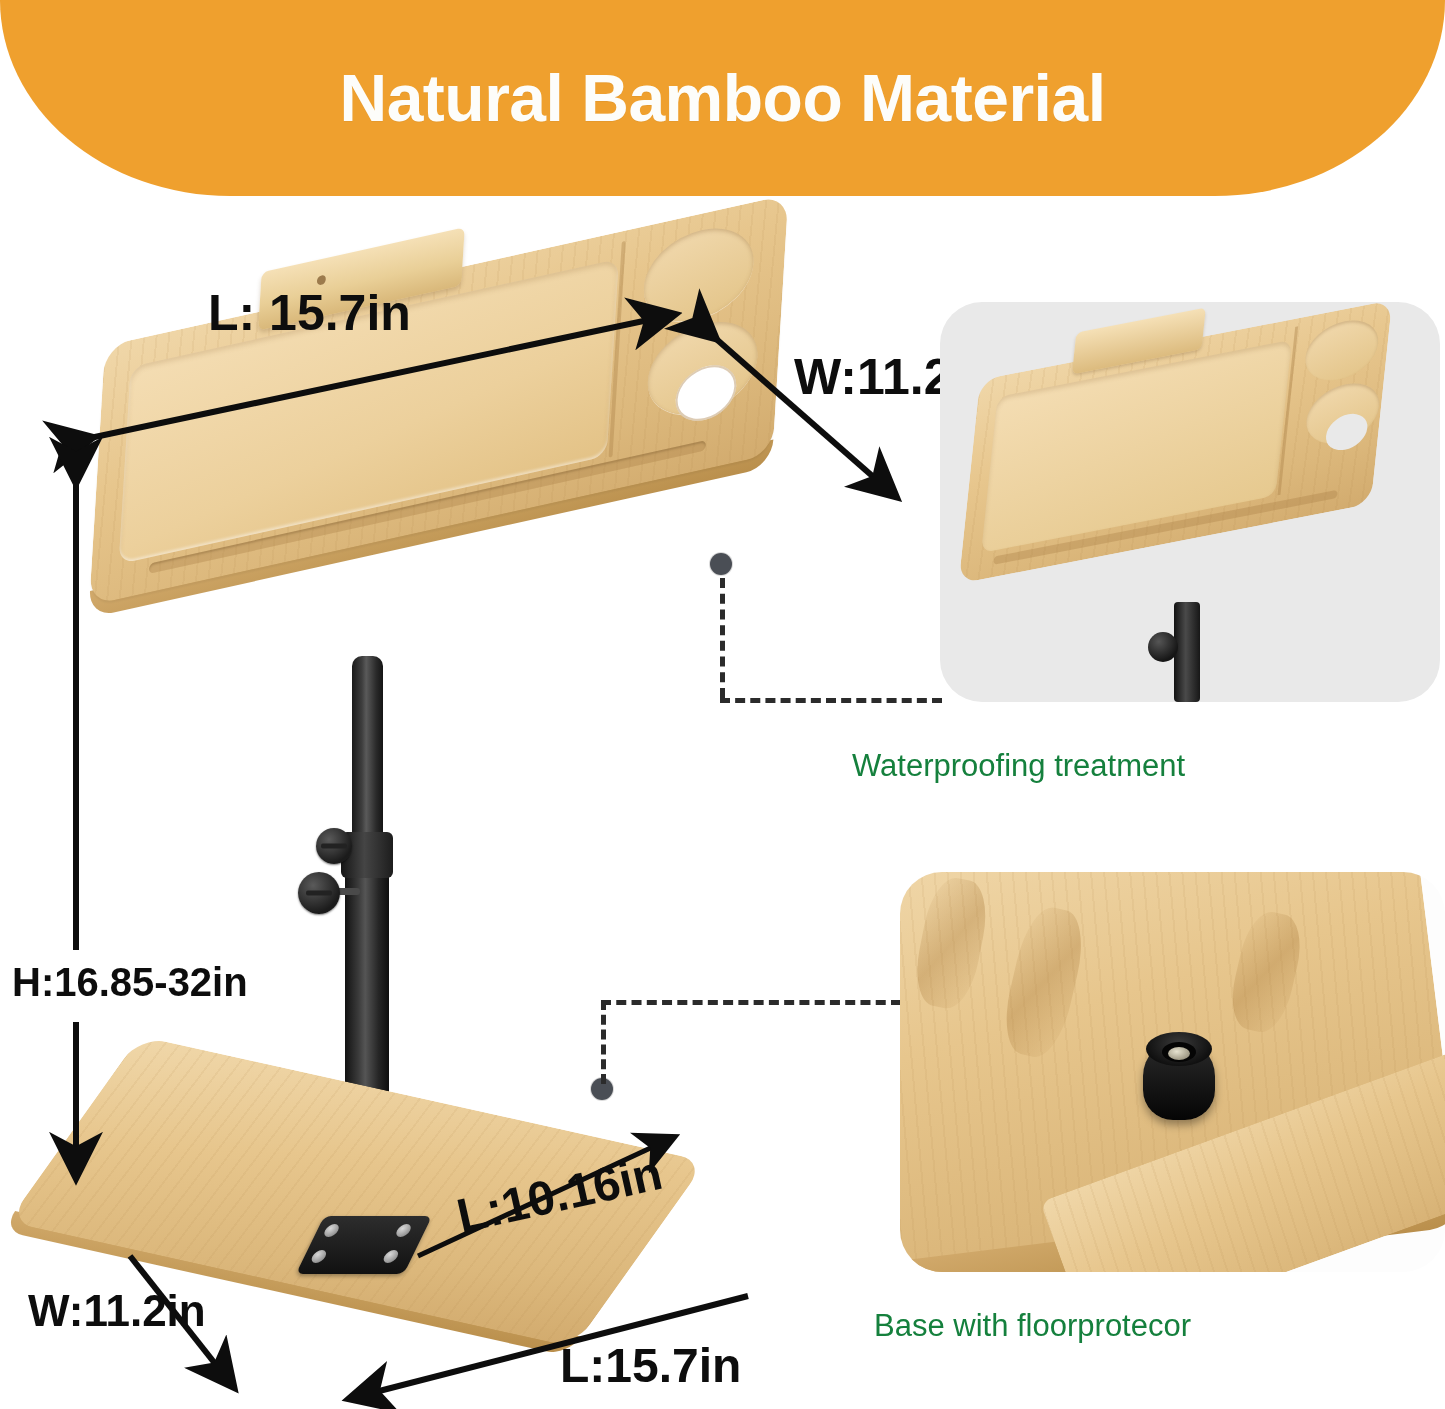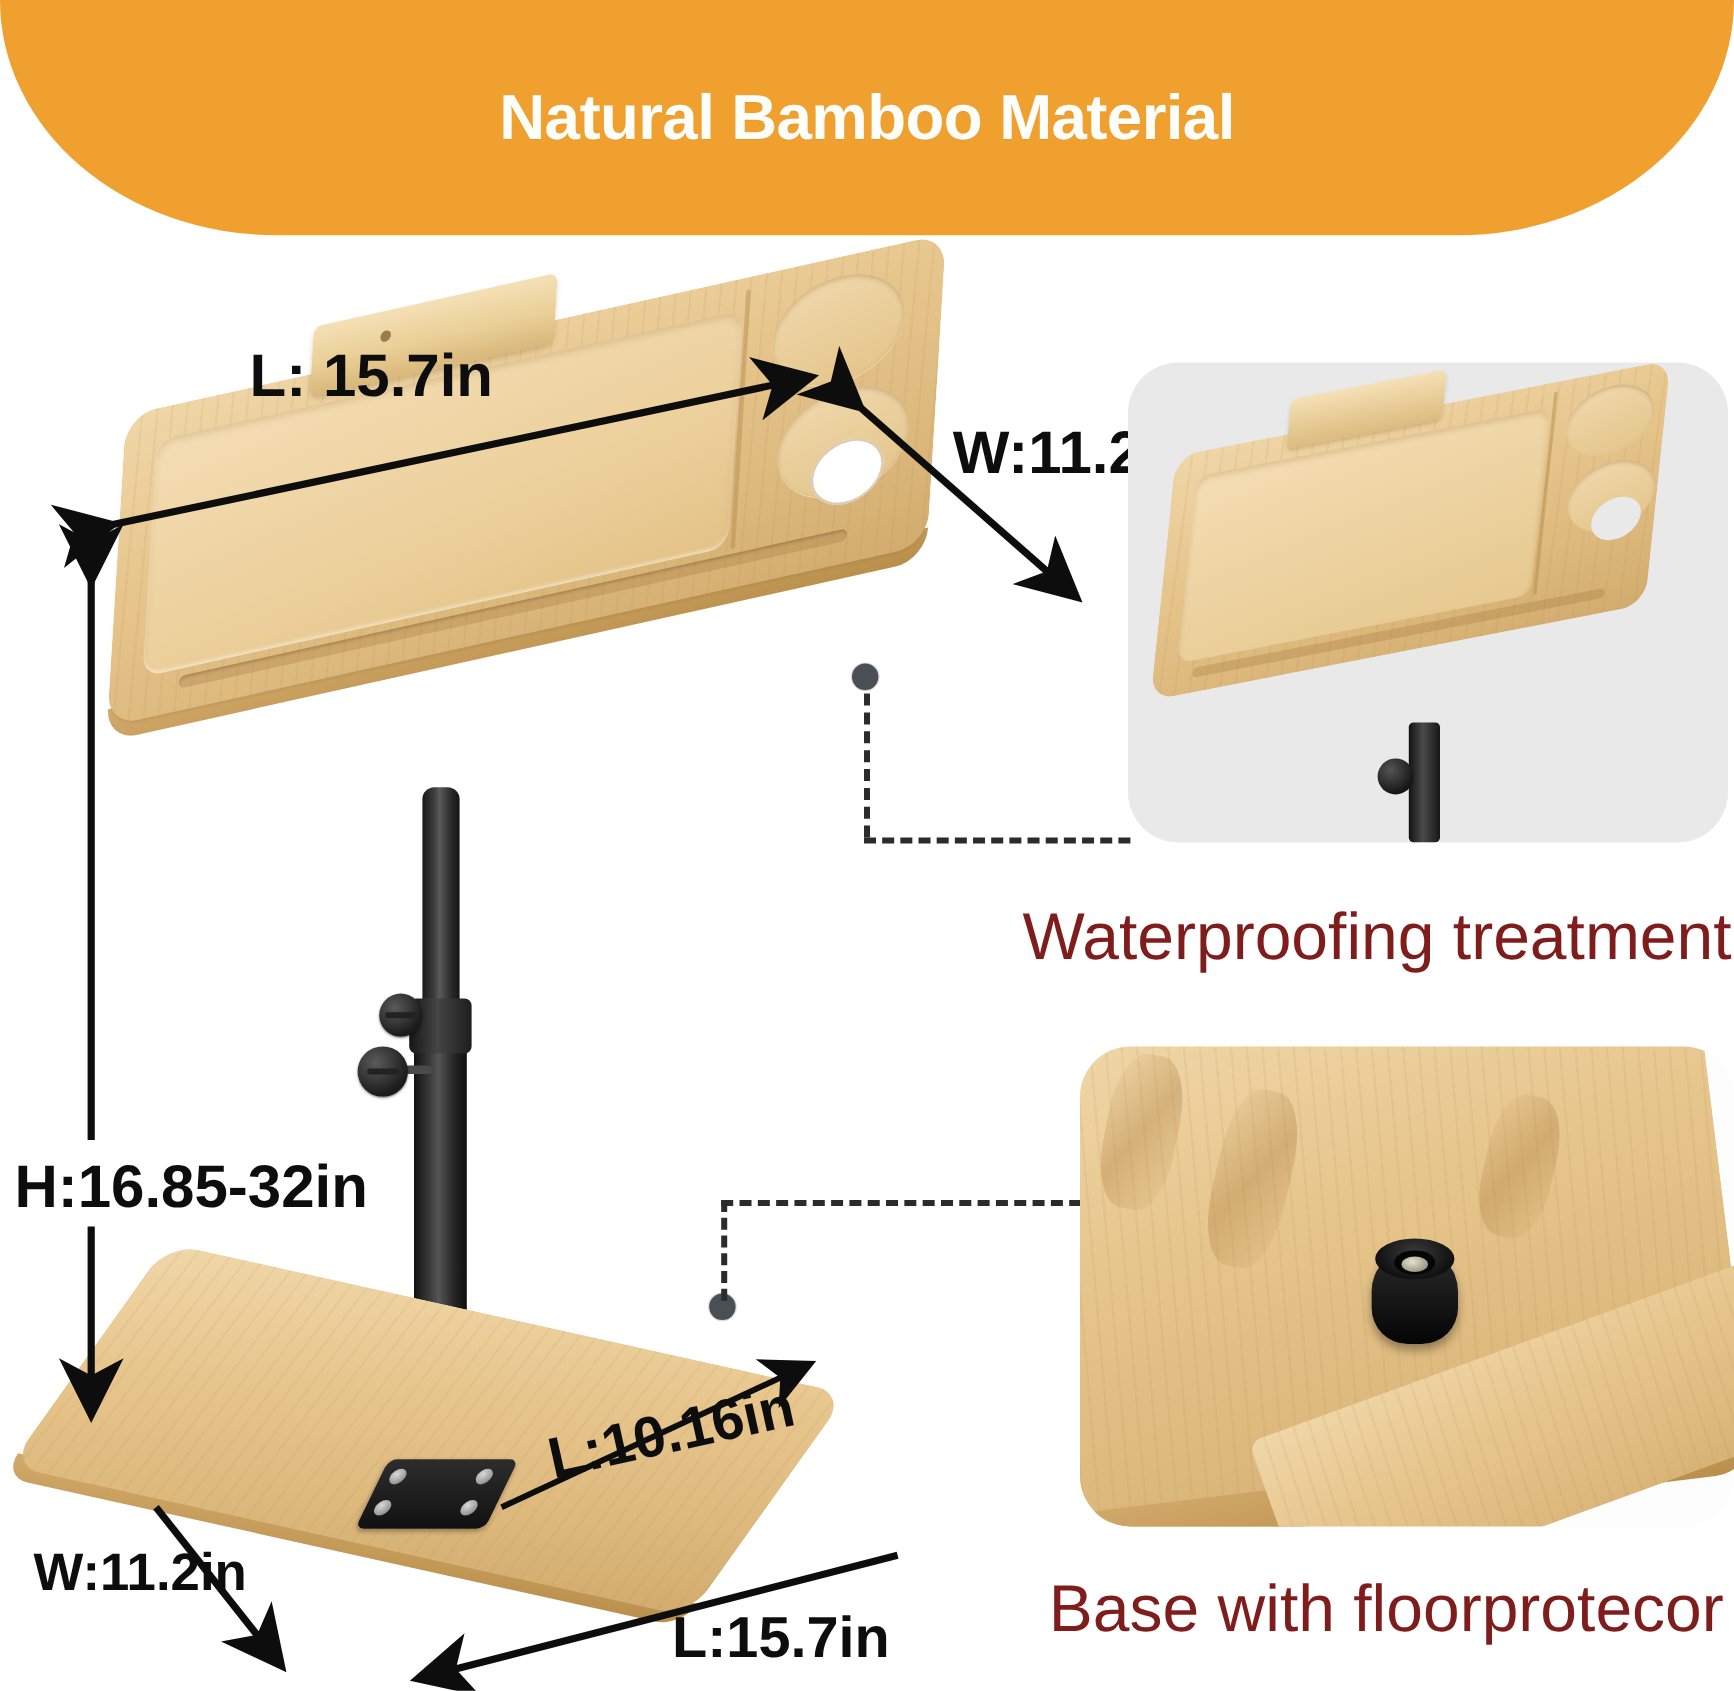--- a/index.html
+++ b/index.html
@@ -6,28 +6,28 @@
   body{width:1445px;height:1409px;position:relative;overflow:hidden;
        font-family:"Liberation Sans","DejaVu Sans",sans-serif;color:#111;}
 
   
   #header-banner{position:absolute;left:0;top:0;width:1445px;height:196px;
       background:var(--accent,#efa02e);
       border-bottom-left-radius:230px 196px;
       border-bottom-right-radius:230px 196px;}
   #header-title{position:absolute;left:0;top:0;width:1445px;height:196px;
       display:flex;align-items:center;justify-content:center;
-      color:#fdfdfa;font-size:53px;font-weight:bold;letter-spacing:-.5px;
+      color:#fdfdfa;font-size:66px;font-weight:bold;letter-spacing:-.5px;
       font-family:"Liberation Sans","DejaVu Sans",sans-serif;
       white-space:nowrap;text-shadow:0 1px 0 rgba(0,0,0,.04);}
 
   
   .dim-label{position:absolute;font-weight:bold;color:#0d0d0d;white-space:nowrap;
       font-family:"Liberation Sans","DejaVu Sans",sans-serif;}
-  .caption{position:absolute;font-size:55px;color:#7f1d1d;white-space:nowrap;
+  .caption{position:absolute;font-size:31px;color:#15803d;white-space:nowrap;
       font-family:"Liberation Sans","DejaVu Sans",sans-serif;}
 
   
   .arrow-svg{position:absolute;overflow:visible;}
 
   
   .leader{position:absolute;}
   .leader .seg-v{position:absolute;border-left:5px dashed #2b2b2b;}
   .leader .seg-h{position:absolute;border-top:5px dashed #2b2b2b;}
   .dot{position:absolute;width:22px;height:22px;border-radius:50%;
@@ -232,21 +232,21 @@
 
   <line x1="130" y1="1256" x2="232" y2="1385" stroke="#0d0d0d" stroke-width="6" marker-end="url(#ah)"></line>
 
   <line x1="748" y1="1296" x2="352" y2="1398" stroke="#0d0d0d" stroke-width="6" marker-end="url(#ah)"></line>
 </svg>
 
 <div class="dim-label" style="left:208px;top:284px;font-size:50px">L: 15.7in</div>
 
 <div class="dim-label" style="left:794px;top:348px;font-size:50px">W:11.2in</div>
 
-<div class="dim-label" style="left:12px;top:960px;font-size:50px">H:16.85-32in</div>
+<div class="dim-label" style="left:12px;top:960px;font-size:40px">H:16.85-32in</div>
 
 <div class="dim-label" style="left:452px;top:1190px;font-size:48px;transform:rotate(-12.5deg);transform-origin:0 0">L:10.16in</div>
 
 <div class="dim-label" style="left:28px;top:1286px;font-size:44px">W:11.2in</div>
 
 <div class="dim-label" style="left:560px;top:1338px;font-size:48px">L:15.7in</div>
 
 <div class="leader" style="left:0;top:0;width:1445px;height:1409px">
   <div class="dot" style="left:710px;top:553px"></div>
   <div class="seg-v" style="left:720px;top:578px;height:120px"></div>

